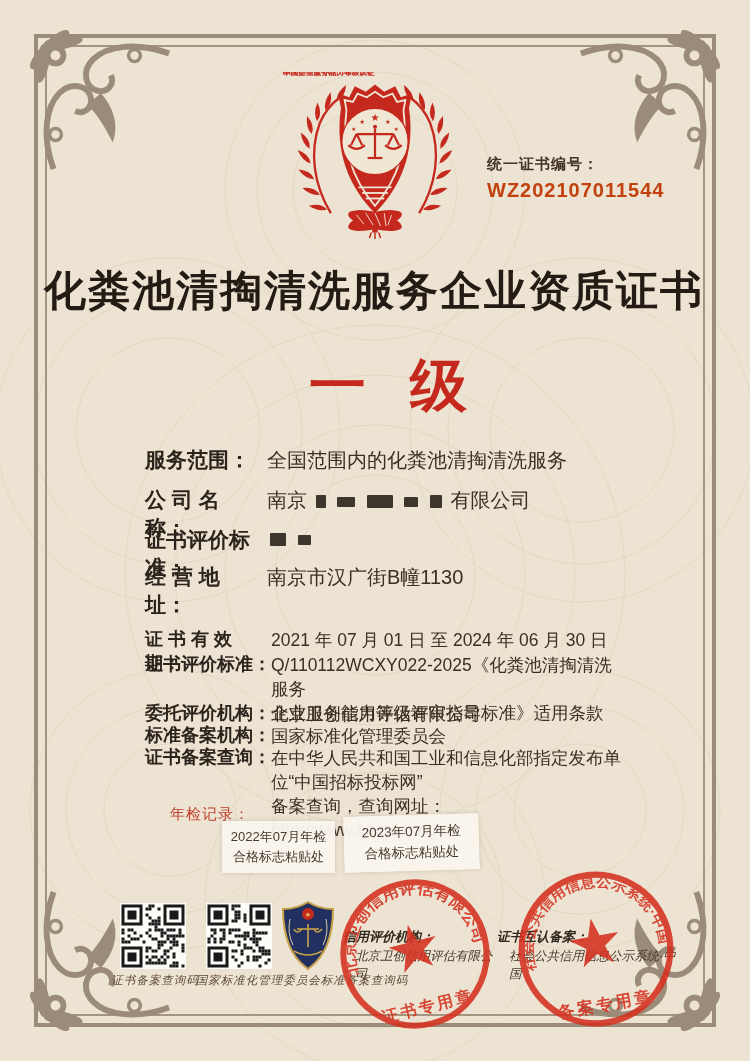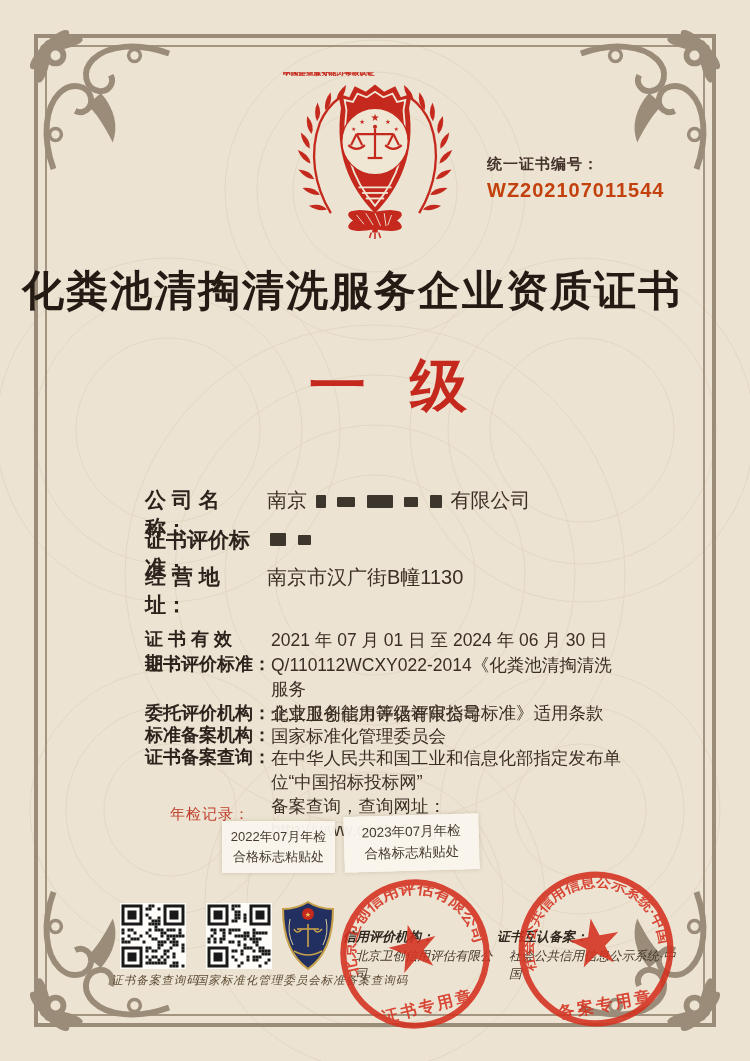--- a/index.html
+++ b/index.html
@@ -17,21 +17,21 @@
   .corner.tl{left:16px;top:16px;}
   .corner.tr{right:16px;top:16px;transform:scaleX(-1);}
   .corner.bl{left:16px;bottom:16px;transform:scaleY(-1);}
   .corner.br{right:16px;bottom:16px;transform:scale(-1,-1);}
   
   .emblem{position:absolute;left:283px;top:72px;width:184px;height:172px;}
   .certno{position:absolute;left:487px;top:152px;line-height:1.55;}
   .certno .lbl{font-weight:bold;font-size:15px;color:#43332a;letter-spacing:1px;}
   .certno .num{font-size:20px;color:#c2410c;letter-spacing:1px;font-weight:600;}
   .title{
-    position:absolute;left:0;top:263px;width:704px;text-align:center;
+    position:absolute;left:0;top:263px;width:704px;text-align:right;
     font-size:42px;font-weight:bold;color:#241b14;letter-spacing:2px;
   }
   .grade{
     position:absolute;left:0;top:348px;width:750px;text-align:center;
     font-size:57px;font-weight:600;color:#c5281c;letter-spacing:14px;margin-left:20px;
   }
   
   .row{position:absolute;left:145px;width:480px;display:flex;align-items:flex-start;}
   .row .lab{flex:0 0 122px;font-weight:bold;color:#2c231c;}
   .row .val{color:#3b2f25;}
@@ -241,20 +241,24 @@
   </svg>
 
   <div class="certno">
     <div class="lbl">统一证书编号：</div>
     <div class="num">WZ202107011544</div>
   </div>
 
   <div class="title">化粪池清掏清洗服务企业资质证书</div>
   <div class="grade">一 级</div>
 
+  <div class="row big" style="top:446px">
+    <span class="lab">服务范围：</span>
+    <span class="val">全国范围内的化粪池清掏清洗服务</span>
+  </div>
   <div class="row big" style="top:486px">
     <span class="lab">公 司 名 称：</span>
     <span class="val">
       <span>南京</span>
       <span class="redact" style="width:10px"></span>
       <span class="redact" style="width:18px;height:10px"></span>
       <span class="redact" style="width:26px"></span>
       <span class="redact" style="width:14px;height:10px"></span>
       <span class="redact" style="width:12px"></span>
       <span>有限公司</span>
@@ -271,21 +275,21 @@
     <span class="lab">经 营 地 址：</span>
     <span class="val">南京市汉广街B幢1130</span>
   </div>
   <div class="row sm" style="top:627px">
     <span class="lab">证 书 有 效 期：</span>
     <span class="val">2021 年 07 月 01 日 至 2024 年 06 月 30 日</span>
   </div>
   <div class="row sm" style="top:652px">
     <span class="lab">证书评价标准：</span>
     <span class="val">
-      <div>Q/110112WCXY022-2014《化粪池清掏清洗服务</div>
+      <div>Q/110112WCXY022-2025《化粪池清掏清洗服务</div>
       <div>企业服务能力等级评审指导标准》适用条款</div>
     </span>
   </div>
   <div class="row sm" style="top:701px">
     <span class="lab">委托评价机构：</span>
     <span class="val">北京卫创信用评估有限公司</span>
   </div>
   <div class="row sm" style="top:723px">
     <span class="lab">标准备案机构：</span>
     <span class="val">国家标准化管理委员会</span>

